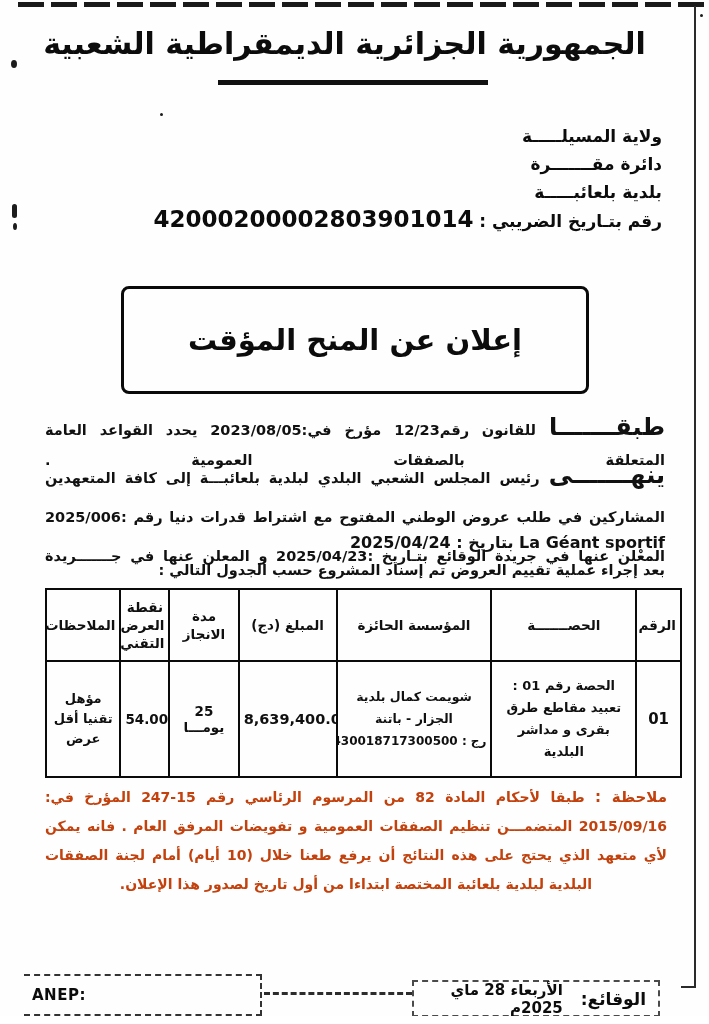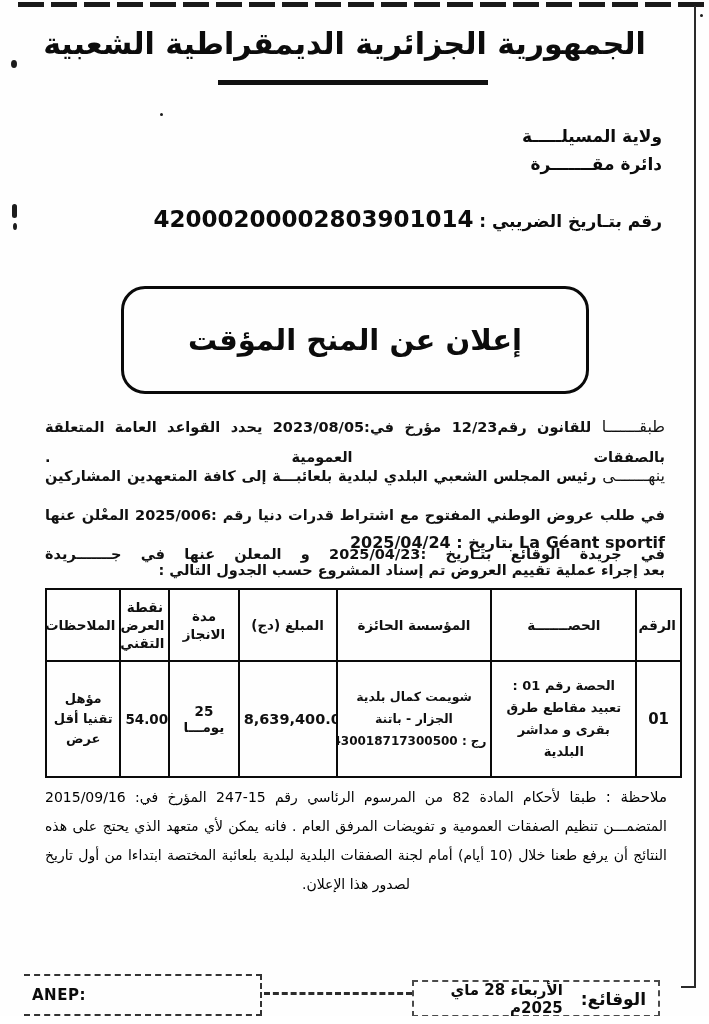--- a/index.html
+++ b/index.html
@@ -25,30 +25,30 @@
   }
   .title-underline{left:218px;top:80px;width:270px;height:5px;background:#111;}
   .authority{right:47px;top:122px;text-align:right;direction:rtl;font-weight:bold;font-size:17px;line-height:28px;}
   .tax-line{right:47px;top:206px;direction:rtl;text-align:right;font-weight:bold;}
   .tax-label{font-size:17px;}
   .tax-value{font-size:23px;letter-spacing:0.5px;}
 
   
   .announce-box{
     left:121px;top:286px;width:462px;height:102px;
-    border:3.5px solid #0a0a0a;border-radius:24px;
+    border:3.5px solid #0a0a0a;border-radius:8px;
     display:flex;align-items:center;justify-content:center;
   }
   .announce-title{font-size:29px;font-weight:bold;direction:rtl;}
 
   
   .para{left:45px;width:620px;direction:rtl;font-size:14.5px;font-weight:bold;color:#111;}
   .p1{top:412px;text-align:justify;text-align-last:justify;line-height:30px;}
   .p2{top:456px;text-align:justify;text-align-last:justify;line-height:39px;}
-  .lead{font-size:16px;font-weight:normal;}
+  .lead{font-size:24px;font-weight:bold;}
   .p2-tail{top:530px;text-align:right;font-size:16px;line-height:26px;}
   .p3{top:562px;text-align:right;padding-right:16px;font-size:14.5px;}
 
   
   .awards{left:45px;top:588px;}
   table{border-collapse:collapse;table-layout:fixed;width:637px;direction:rtl;}
   th,td{border:2px solid #0a0a0a;vertical-align:middle;text-align:center;padding:2px 4px;
         font-weight:bold;color:#101010;overflow:hidden;}
   thead tr{height:72px;}
   tbody tr{height:116px;}
@@ -63,22 +63,22 @@
   td.cell-num{font-size:15px;}
   td.cell-lot{font-size:13px;line-height:22px;padding:0 6px;}
   td.cell-company{font-size:12.5px;line-height:22px;padding:0 4px;}
   .company-reg{font-size:12px;letter-spacing:-0.3px;white-space:nowrap;}
   td.cell-amount{font-size:14.5px;direction:ltr;}
   td.cell-duration{font-size:13.5px;direction:ltr;text-align:center;}
   td.cell-tech{font-size:13.5px;direction:ltr;}
   td.cell-notes{font-size:13px;line-height:20px;}
 
   
-  .note{left:45px;top:783px;width:622px;direction:rtl;font-size:14px;font-weight:normal;
-        line-height:29px;text-align:justify;text-align-last:center;color:#000000;}
+  .note{left:45px;top:783px;width:622px;direction:rtl;font-size:14px;font-weight:bold;
+        line-height:29px;text-align:justify;text-align-last:center;color:#c2410c;}
   .note-label{font-size:15px;}
 
   
   .anep-box{
     left:24px;top:974px;width:238px;height:42px;
     border-top:2.5px dashed #333;border-bottom:2.5px dashed #333;border-right:2.5px dashed #333;
     display:flex;align-items:center;justify-content:flex-start;padding-left:8px;box-sizing:border-box;
     direction:ltr;
   }
   .anep-label{font-size:15px;font-weight:bold;letter-spacing:0.5px;}
@@ -105,20 +105,21 @@
   <div class="abs speck" style="left:13px;top:223px;width:4px;height:7px;"></div>
   <div class="abs speck" style="left:160px;top:113px;width:3px;height:3px;"></div>
   <div class="abs speck" style="left:700px;top:14px;width:3px;height:3px;"></div>
 
   <div class="abs republic-title">الجمهورية الجزائرية الديمقراطية الشعبية</div>
   <div class="abs title-underline"></div>
 
   <div class="abs authority">
     <div>ولاية المسيلـــــة</div>
     <div>دائرة مقـــــــرة</div>
+    <div>بلدية بلعائبـــــة</div>
   </div>
   <div class="abs tax-line">
     <span class="tax-label">رقم بتـاريخ الضريبي :</span>
     <span class="tax-value">42000200002803901014</span>
   </div>
 
   <div class="abs announce-box">
     <div class="announce-title">إعلان عن المنح المؤقت</div>
   </div>
 

